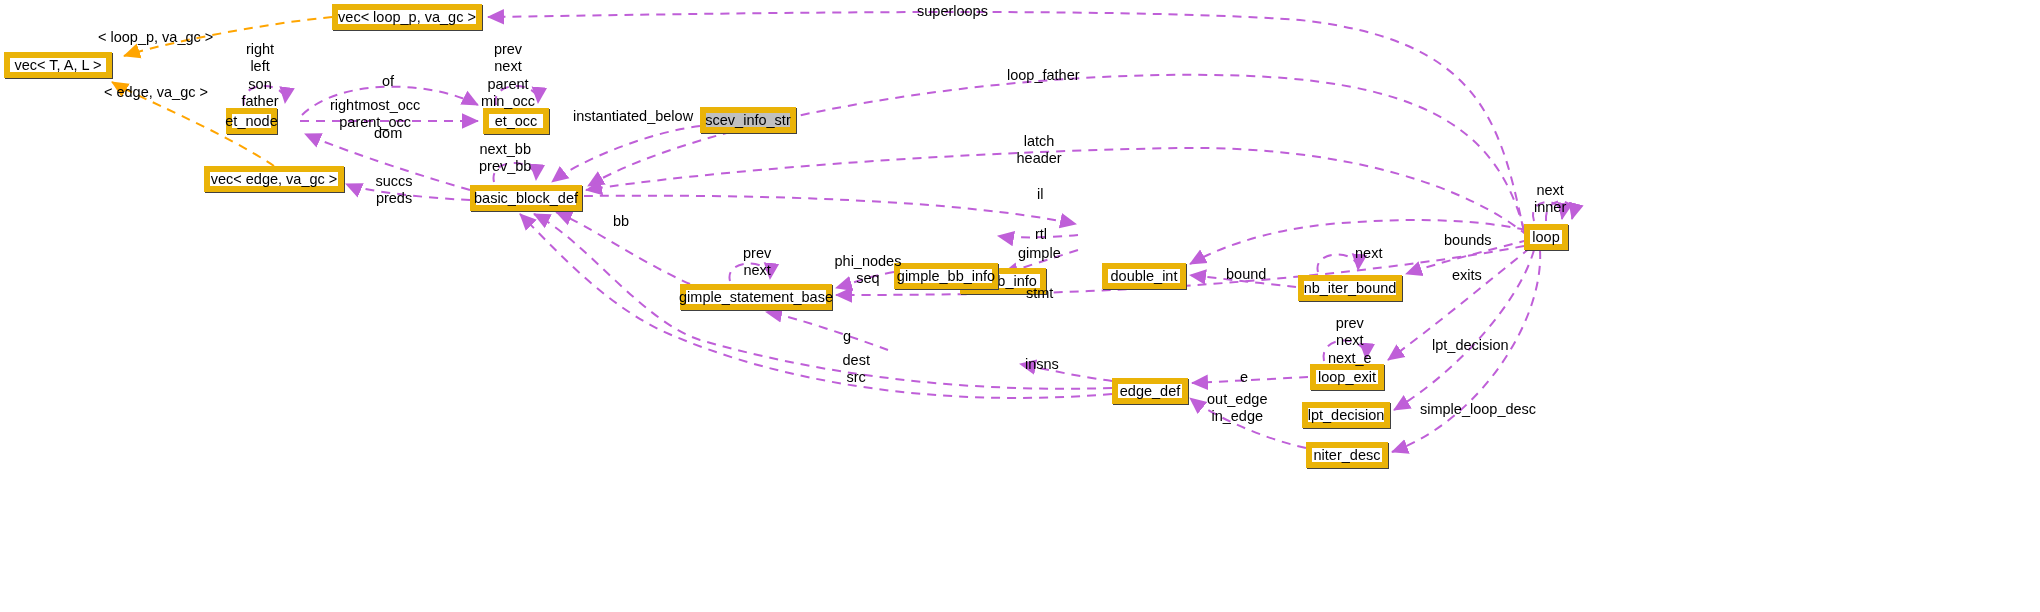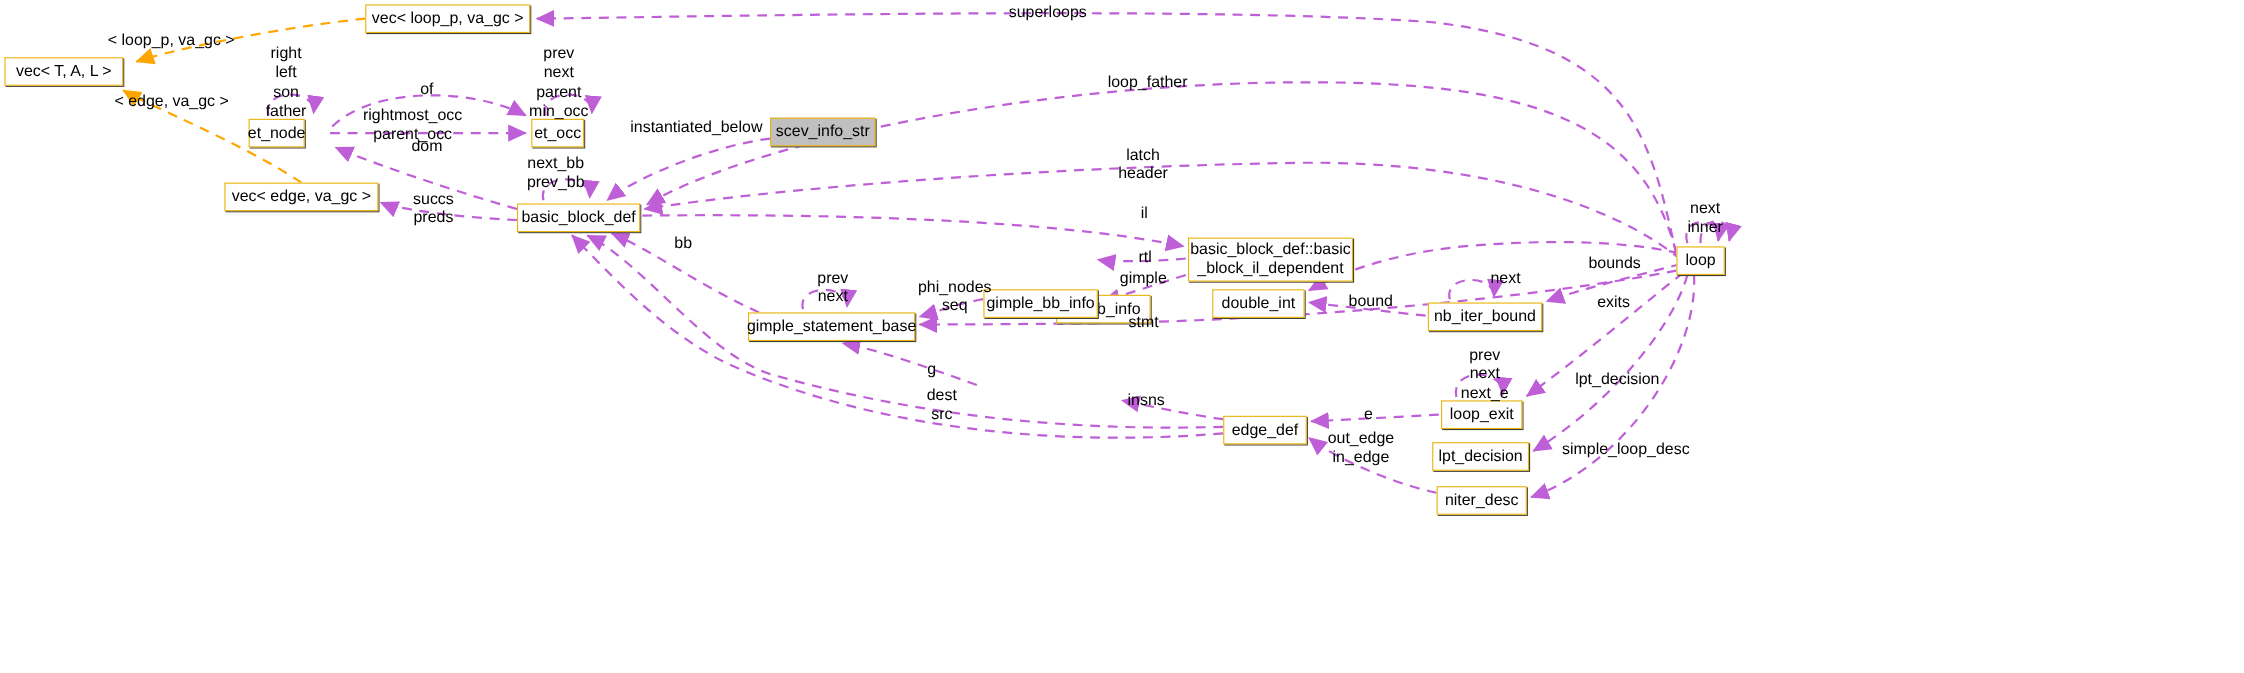--- a/index.html
+++ b/index.html
@@ -19,21 +19,21 @@
     position: absolute;
     left: 0;
     top: 0;
     width: 2040px;
     height: 612px;
   }
   .node {
     position: absolute;
     box-sizing: border-box;
     background: #ffffff;
-    border: 1px solid #eab308;
+    border: 6px solid #eab308;
     box-shadow: 1px 1px 0 0 #404040;
     display: flex;
     align-items: center;
     justify-content: center;
     text-align: center;
     font-size: 14.5px;
     color: #000000;
     line-height: 1.15;
     white-space: nowrap;
     z-index: 5;
@@ -149,34 +149,31 @@
   </div>
   <div class="node" style="left:332px; top:4px; width:150px; height:26px;">
     <span class="lbl">vec&lt; loop_p, va_gc &gt;</span>
   </div>
   <div class="node" style="left:204px; top:166px; width:140px; height:26px;">
     <span class="lbl">vec&lt; edge, va_gc &gt;</span>
   </div>
   <div class="node" style="left:226px; top:108px; width:51px; height:26px;">
     <span class="lbl">et_node</span>
   </div>
-  <div class="node" style="left:483px; top:108px; width:48px; height:26px;">
+  <div class="node" style="left:483px; top:108px; width:66px; height:26px;">
     <span class="lbl">et_occ</span>
   </div>
   <div class="node highlight" style="left:700px; top:107px; width:96px; height:26px;">
     <span class="lbl">scev_info_str</span>
   </div>
   <div class="node" style="left:470px; top:185px; width:112px; height:26px;">
     <span class="lbl">basic_block_def</span>
   </div>
   <div class="node" style="left:960px; top:224px; width:86px; height:26px;margin-top:44px;">
     <span class="lbl">rtl_bb_info</span>
-  </div>
-  <div class="node" style="left:1080px; top:216px; width:150px; height:40px;">
-    <span class="lbl multiline">basic_block_def::basic<br>_block_il_dependent</span>
   </div>
   <div class="node" style="left:894px; top:263px; width:104px; height:26px;">
     <span class="lbl">gimple_bb_info</span>
   </div>
   <div class="node" style="left:1102px; top:263px; width:84px; height:26px;">
     <span class="lbl">double_int</span>
   </div>
   <div class="node" style="left:1298px; top:275px; width:104px; height:26px;">
     <span class="lbl">nb_iter_bound</span>
   </div>

